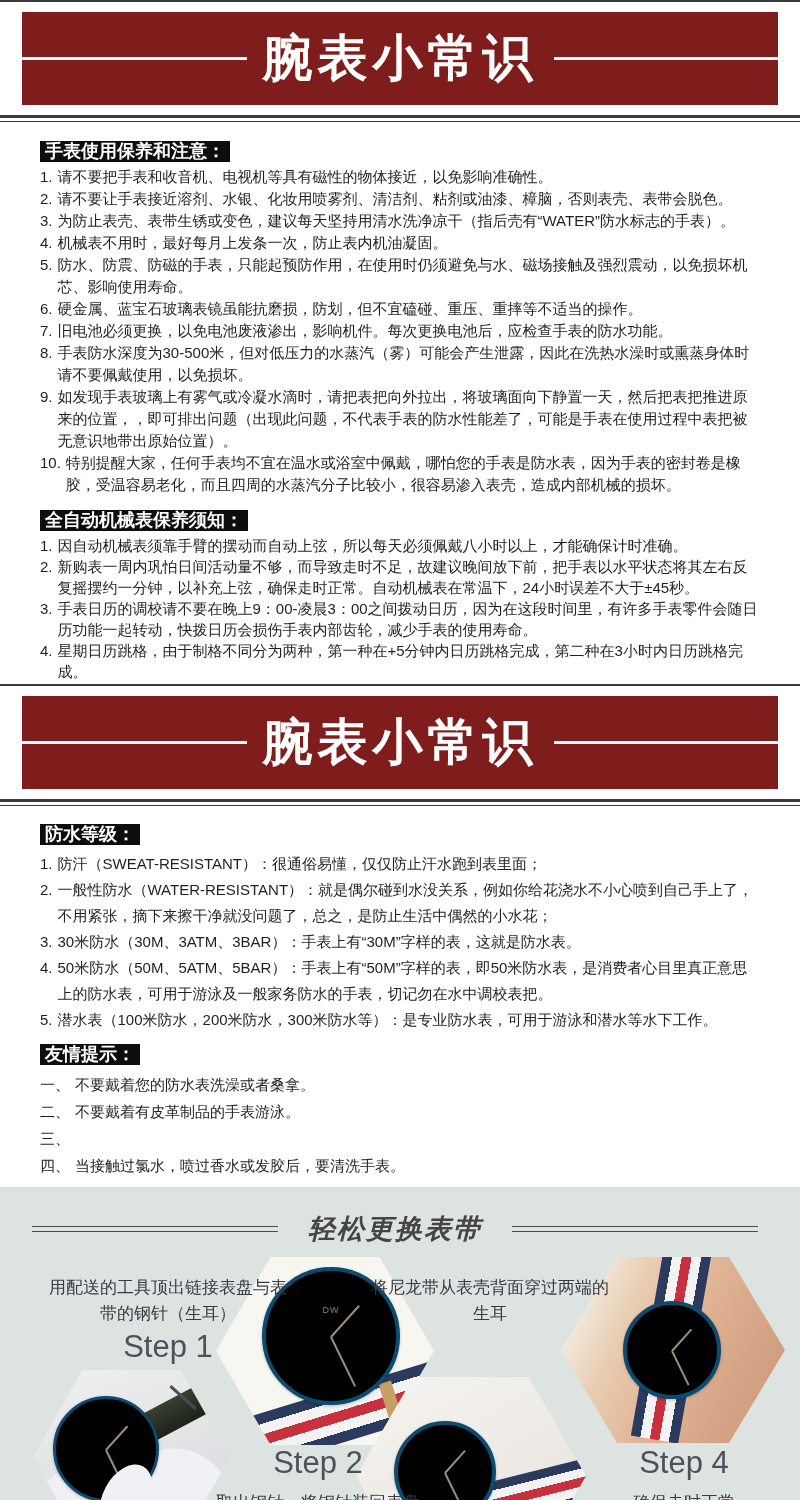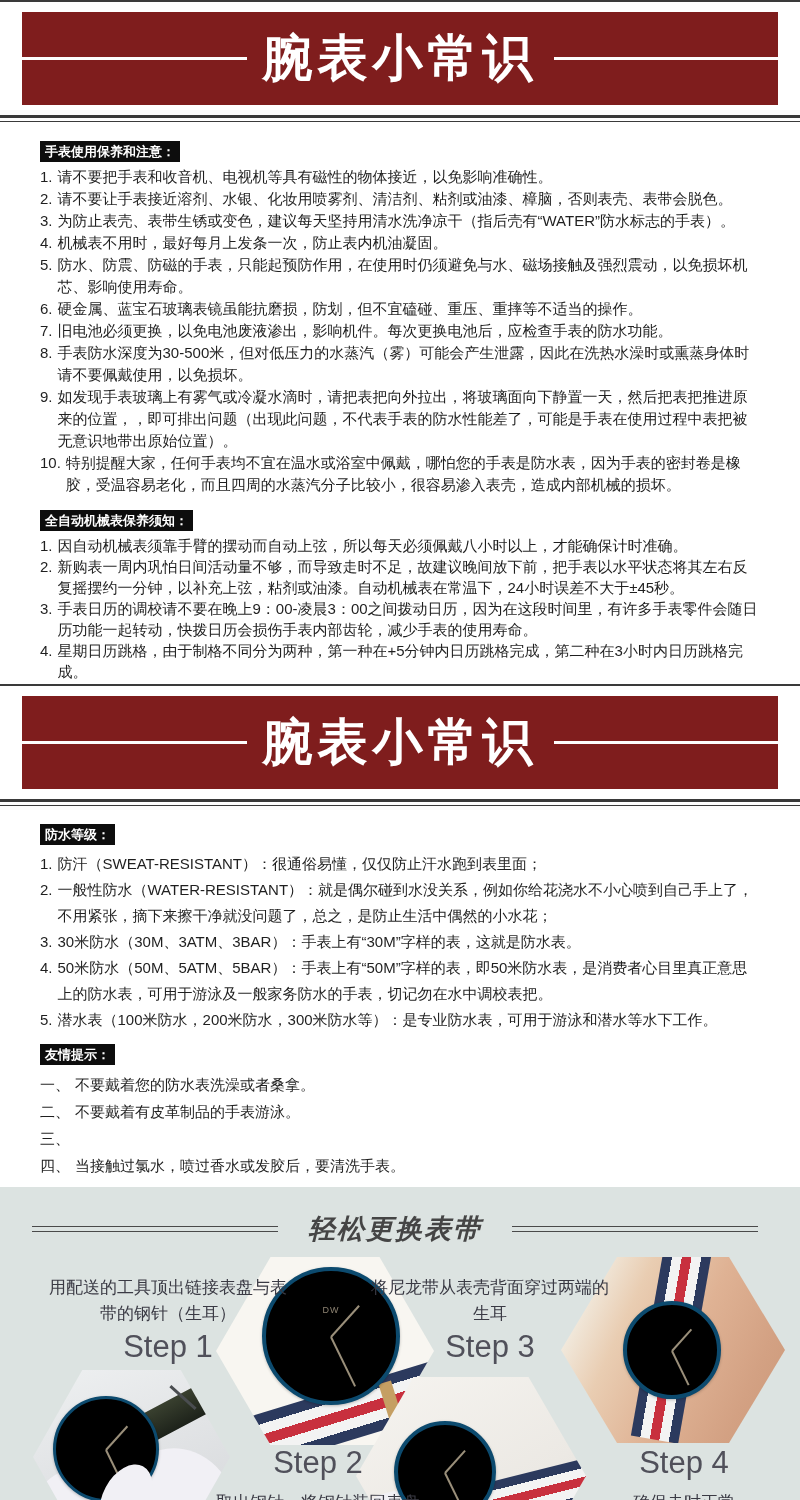--- a/index.html
+++ b/index.html
@@ -9,21 +9,21 @@
   
   .rule-top{height:2px;background:#3a3a3a;}
   .banner{margin:10px 22px;height:93px;background:#7f1d1d;display:flex;align-items:center;}
   .banner-line{flex:1;height:3px;background:#fdfdfd;}
   .banner-title{color:#fff;font-size:50px;font-weight:bold;letter-spacing:5px;margin:0 16px;white-space:nowrap;}
   .dbl-rule{margin-top:2px;height:7px;border-top:3px solid #3a3a3a;border-bottom:1px solid #3a3a3a;box-sizing:border-box;}
 
   
   .content{padding:0 40px;}
   .sec{margin:0;}
-  .sec .chip{display:inline-block;background:#0d0d0d;color:#fff;font-size:13px;font-weight:bold;line-height:17px;padding:2px 5px;}
+  .sec .chip{display:inline-block;background:#0d0d0d;color:#fff;font-size:18px;font-weight:bold;line-height:17px;padding:2px 5px;}
   .sec ul{list-style:none;margin:4px 0 0 0;padding:0;font-size:15px;}
   .sec li{display:flex;}
   .sec .num{white-space:nowrap;margin-right:5px;}
   .sec.lh22 li{line-height:22px;}
   .sec.lh21 li{line-height:21px;}
   .sec.lh26 li{line-height:26px;}
   .sec.lh27 li{line-height:27px;}
   .s1{margin-top:19px;}
   .s2{margin-top:14px;}
   .s3{margin-top:18px;}
@@ -143,21 +143,21 @@
 
     <section class="sec s2 lh21">
       <span class="chip">全自动机械表保养须知：</span>
       <ul>
         <li>
             <span class="num">1.</span>
             <span>因自动机械表须靠手臂的摆动而自动上弦，所以每天必须佩戴八小时以上，才能确保计时准确。</span>
           </li>
         <li>
             <span class="num">2.</span>
-            <span>新购表一周内巩怕日间活动量不够，而导致走时不足，故建议晚间放下前，把手表以水平状态将其左右反复摇摆约一分钟，以补充上弦，粘剂或油漆。自动机械表在常温下，24小时误差不大于±45秒。</span>
+            <span>新购表一周内巩怕日间活动量不够，而导致走时不足，故建议晚间放下前，把手表以水平状态将其左右反复摇摆约一分钟，以补充上弦，确保走时正常。自动机械表在常温下，24小时误差不大于±45秒。</span>
           </li>
         <li>
             <span class="num">3.</span>
             <span>手表日历的调校请不要在晚上9：00-凌晨3：00之间拨动日历，因为在这段时间里，有许多手表零件会随日历功能一起转动，快拨日历会损伤手表内部齿轮，减少手表的使用寿命。</span>
           </li>
         <li>
             <span class="num">4.</span>
             <span>星期日历跳格，由于制格不同分为两种，第一种在+5分钟内日历跳格完成，第二种在3小时内日历跳格完成。</span>
           </li>
       </ul>
@@ -227,21 +227,20 @@
   <section class="bottom">
     <div class="bt-row">
       <div class="bt-line"></div>
       <h2 class="bt-title">轻松更换表带</h2>
       <div class="bt-line"></div>
     </div>
 
     <div class="step-cap cap1">用配送的工具顶出链接表盘与表带的钢针（生耳）</div>
     <div class="step-label lab1">Step 1</div>
     <div class="step-cap cap3">将尼龙带从表壳背面穿过两端的生耳</div>
-    <div class="step-label lab3">Step 3</div>
     <div class="step-label lab2">Step 2</div>
     <div class="step-cap cap2">取出钢针，将钢针装回表盘</div>
     <div class="step-label lab4">Step 4</div>
     <div class="step-cap cap4">确保走时正常</div>
 
     <div class="hex hexA">
       <div class="strap-leather"></div>
       <div class="pin"></div>
       <div class="glove gA1"></div>
       <div class="glove gA2"></div>

